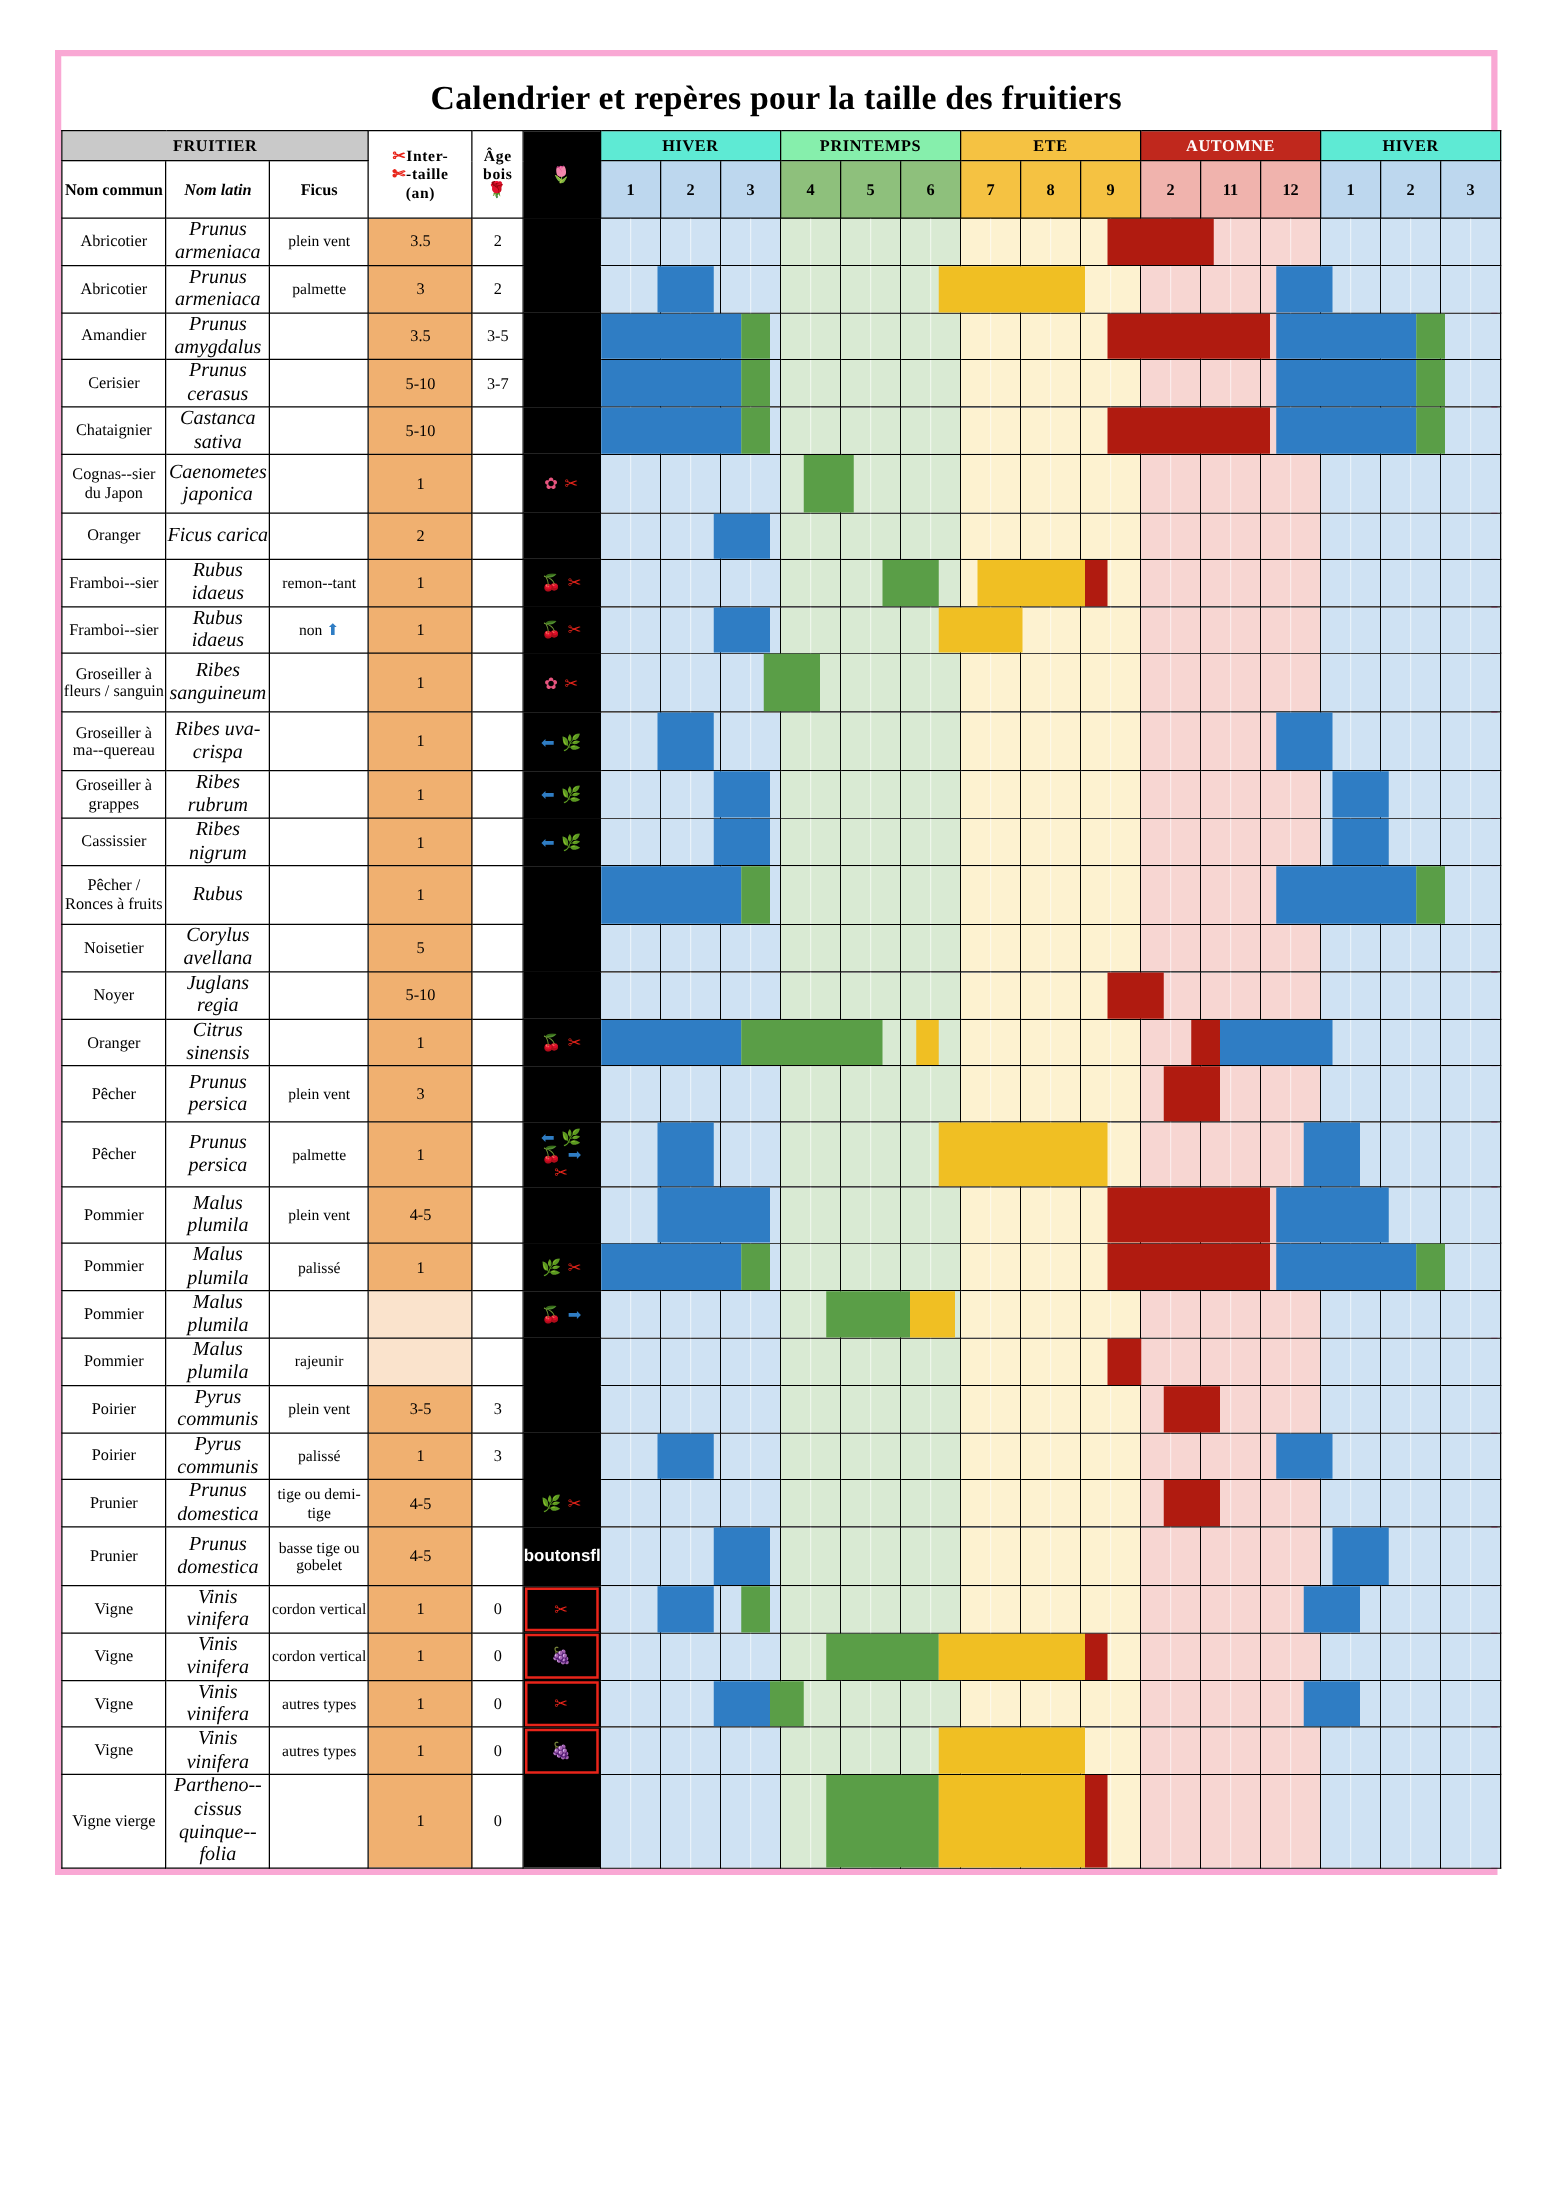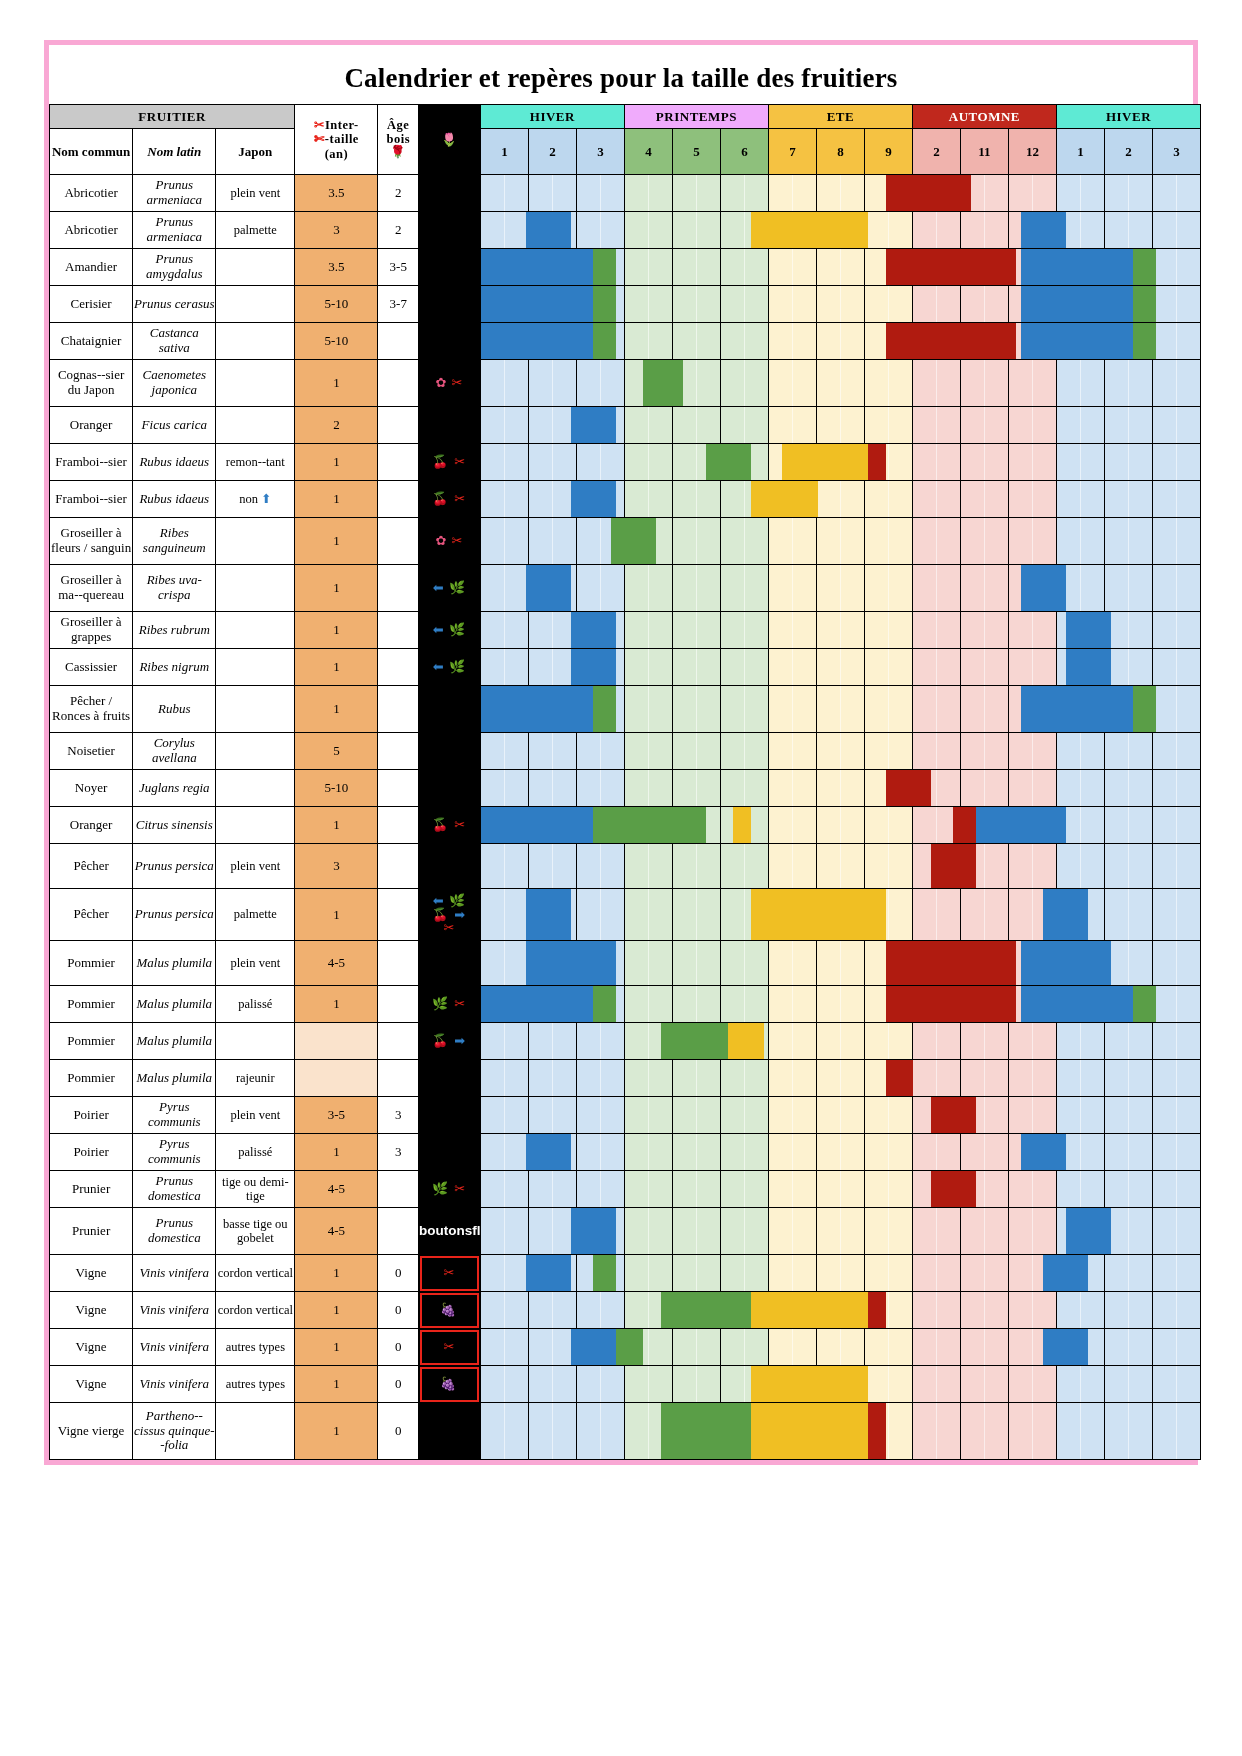--- a/index.html
+++ b/index.html
@@ -64,21 +64,21 @@
     letter-spacing: 0.5px;
     height: 24px;
   }
   .hdr-season {
     font-weight: bold;
     font-size: 13px;
     height: 24px;
     letter-spacing: 0.5px;
   }
   .s-hiver { background: #5eead4; }
-  .s-print { background: #f0abfc; }
+  .s-print { background: #86efac; }
   .s-ete   { background: #f5c242; }
   .s-aut   { background: #c0281d; color: #fff; }
   .hdr-sub {
     font-weight: bold;
     font-size: 13px;
     height: 46px;
   }
   .m-h { background: #bdd7ee; }
   .m-p { background: #8ec07c; }
   .m-e { background: #f5c242; }
@@ -99,21 +99,21 @@
   }
 
   
   td.nom {
     font-size: 13px;
     line-height: 1.15;
     padding: 2px 1px;
   }
   td.lat {
     font-style: italic;
-    font-size: 13px;
+    font-size: 16px;
     line-height: 1.15;
     padding: 2px 1px;
   }
   td.type {
     font-size: 12.5px;
     line-height: 1.15;
     padding: 2px 1px;
   }
   td.inter {
     font-size: 13px;
@@ -231,21 +231,21 @@
           </th>
           <th colspan="3" class="s-hiver">HIVER</th>
           <th colspan="3" class="s-print">PRINTEMPS</th>
           <th colspan="3" class="s-ete">ETE</th>
           <th colspan="3" class="s-aut">AUTOMNE</th>
           <th colspan="3" class="s-hiver">HIVER</th>
         </tr>
         <tr class="hdr-sub">
           <th>Nom commun</th>
           <th style="font-style:italic">Nom latin</th>
-          <th>Japon</th>
+          <th>Ficus</th>
           <th class="m-h">1</th>
           <th class="m-h">2</th>
           <th class="m-h">3</th>
           <th class="m-p">4</th>
           <th class="m-p">5</th>
           <th class="m-p">6</th>
           <th class="m-e">7</th>
           <th class="m-e">8</th>
           <th class="m-e">9</th>
           <th class="m-a">2</th>

